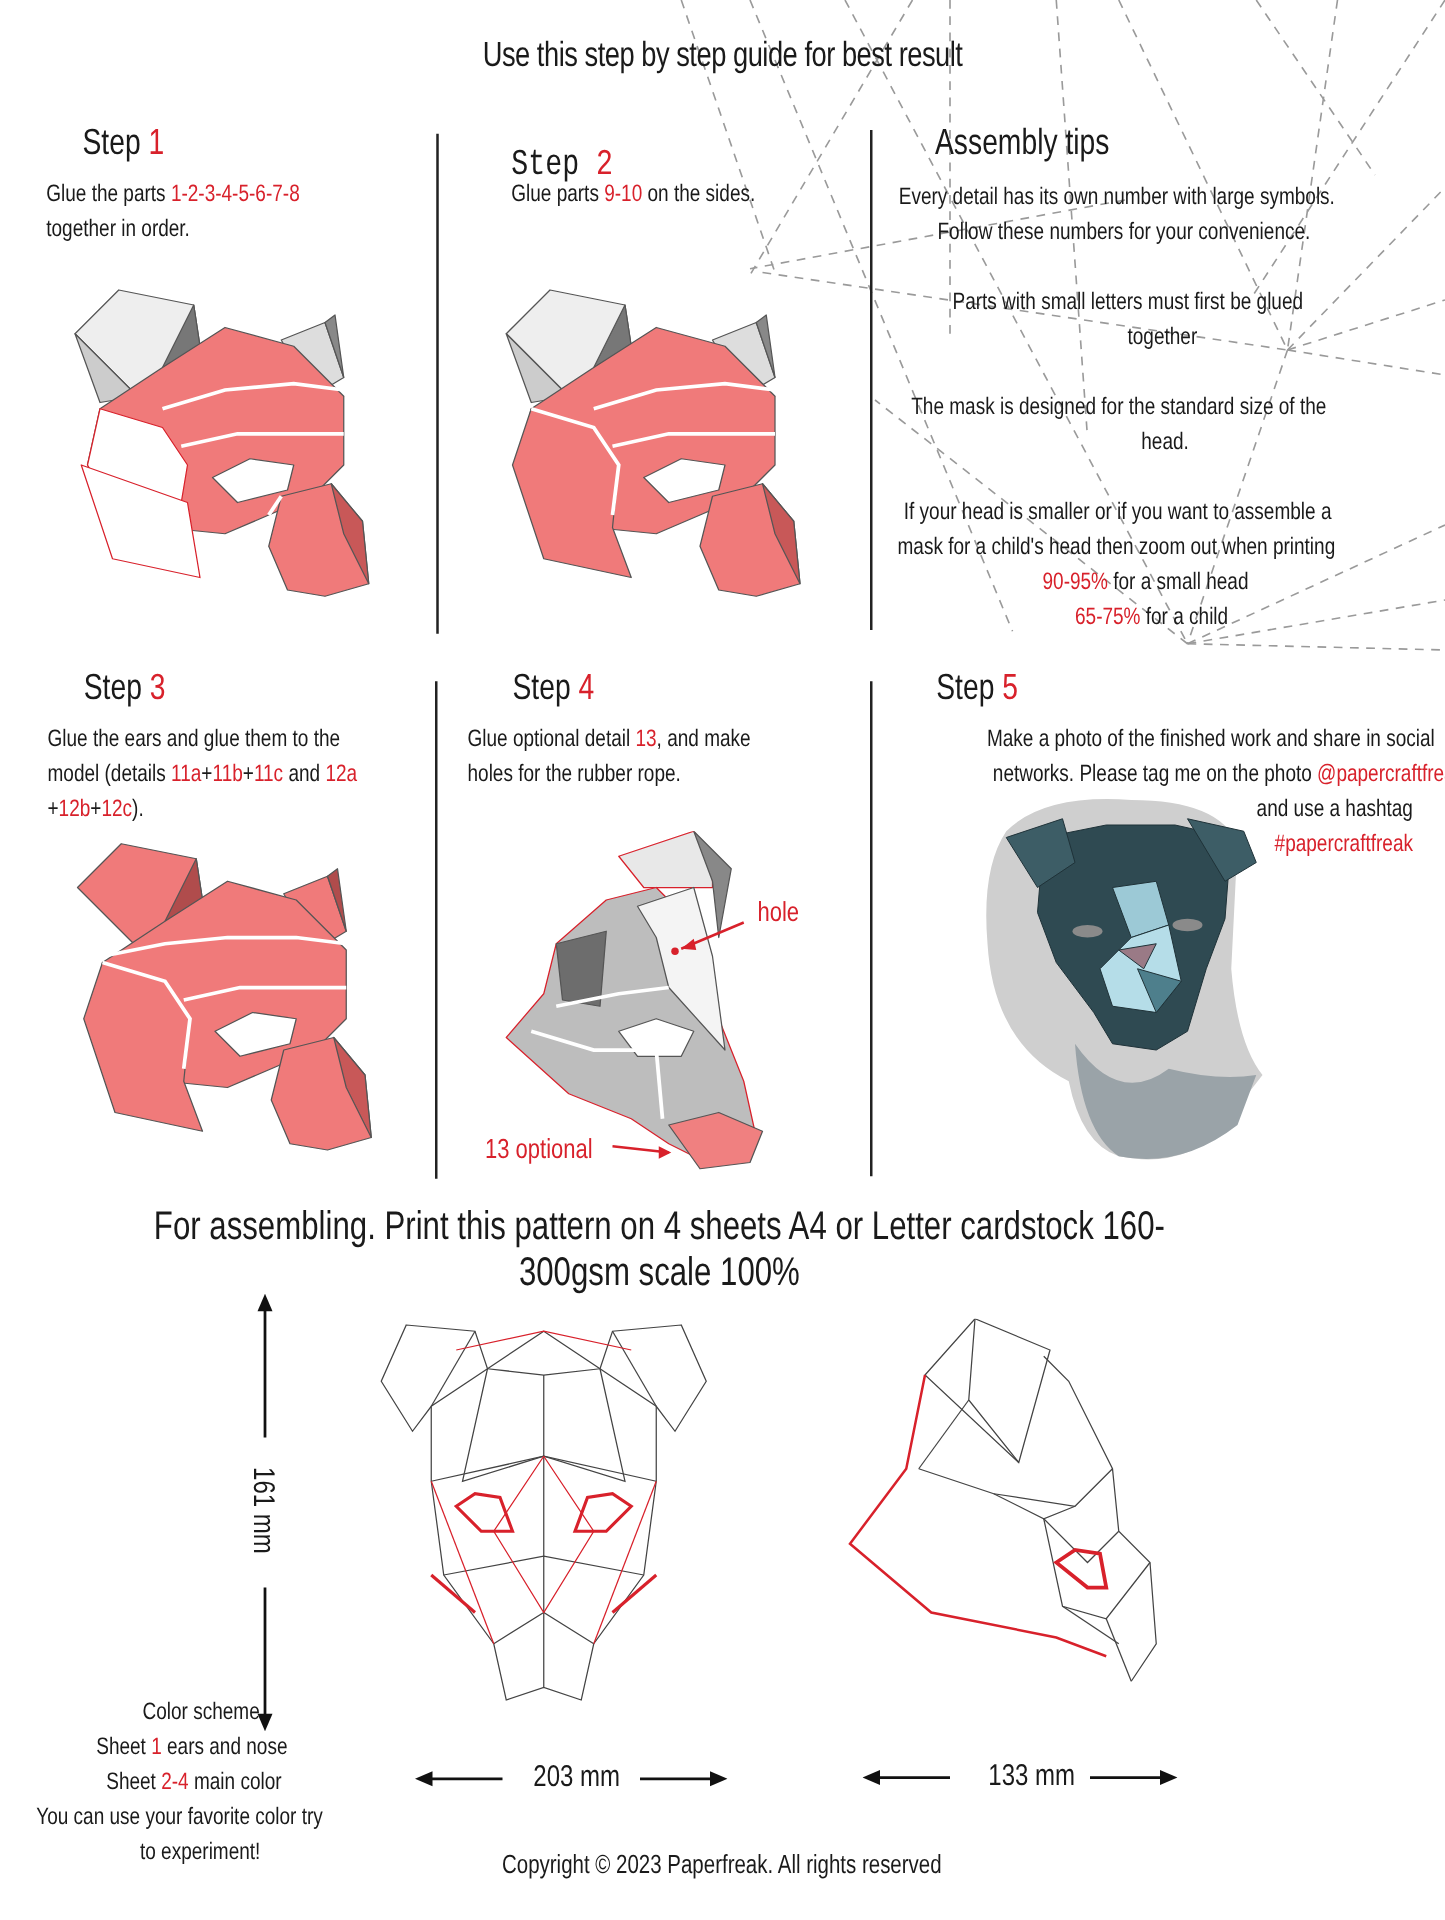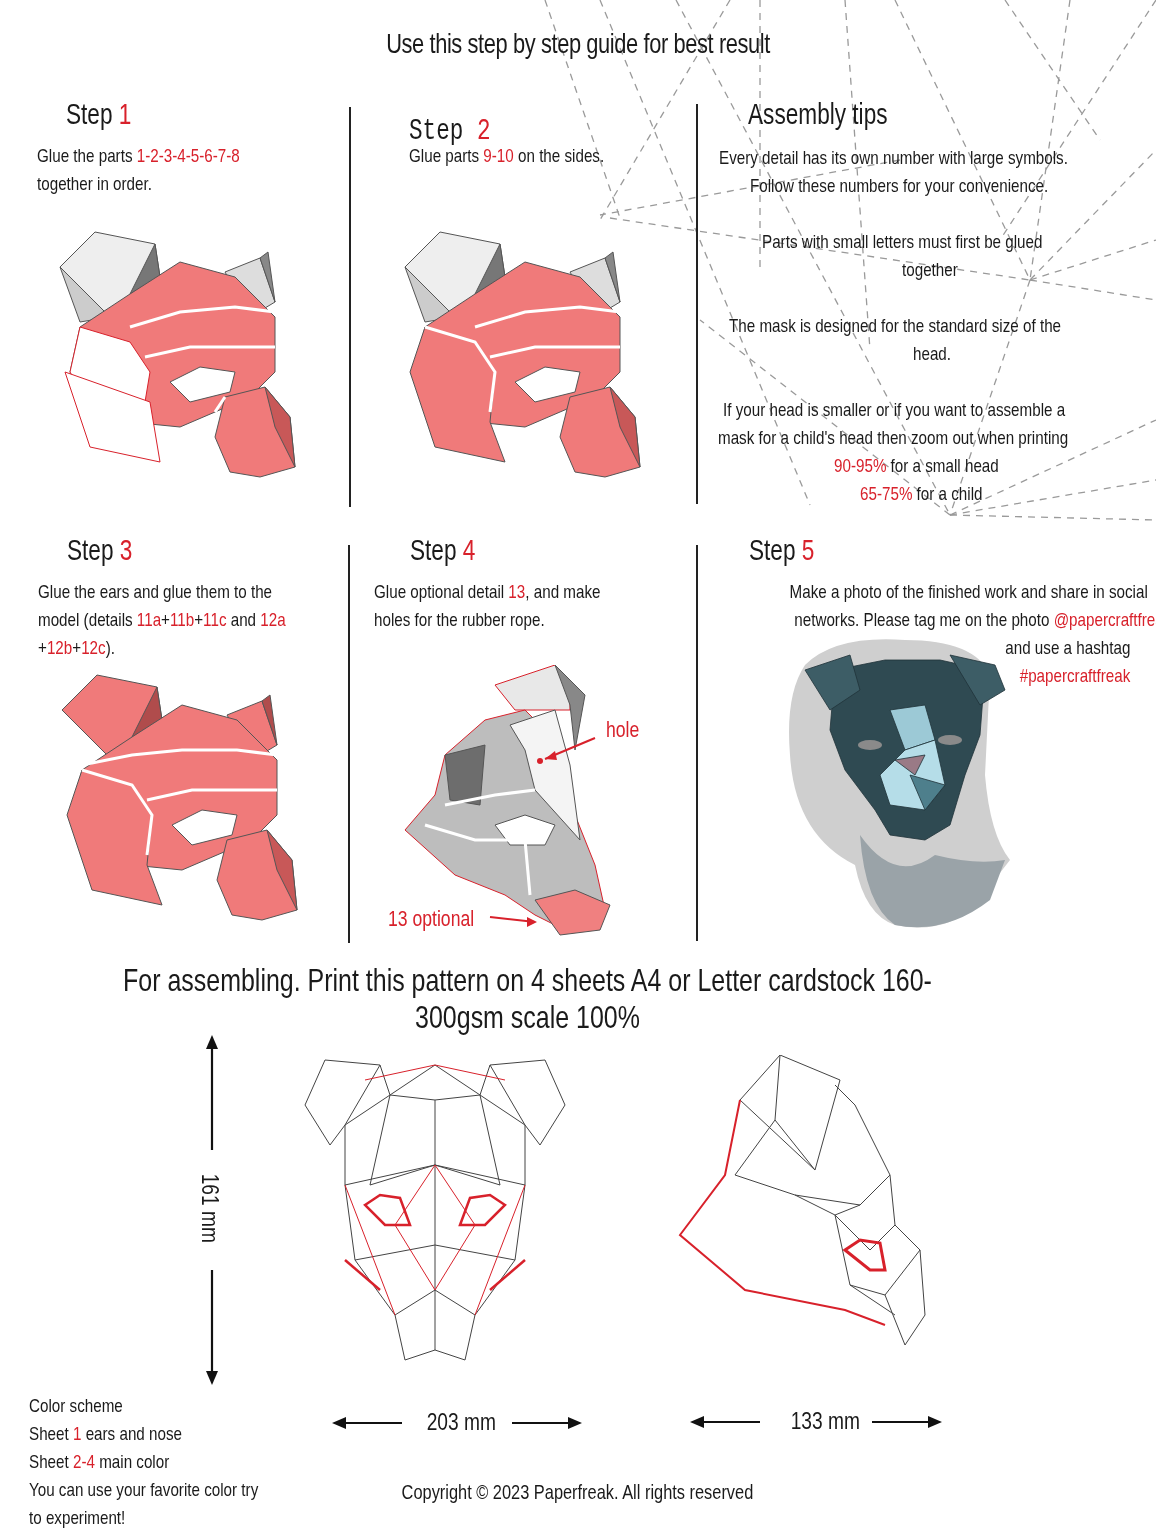--- a/index.html
+++ b/index.html
@@ -292,21 +292,21 @@
 <svg class="abs" style="left:690px; top:1414px;" width="72" height="16" viewBox="0 0 72 16">
   <line x1="4" y1="8" x2="70" y2="8" stroke="#111" stroke-width="2.2"></line>
     <polygon points="0,8 14,2 14,14" fill="#111"></polygon>
 </svg>
 <div class="abs dim" style="left:782px; top:1407px;"><span class="inner">133 mm</span></div>
 <svg class="abs" style="left:870px; top:1414px;" width="72" height="16" viewBox="0 0 72 16">
   <line x1="2" y1="8" x2="68" y2="8" stroke="#111" stroke-width="2.2"></line>
     <polygon points="72,8 58,2 58,14" fill="#111"></polygon>
 </svg>
 
-<div class="abs txt" style="left:29px; top:1392px;">
+<div class="abs txt" style="left:29px; top:1356px;text-align:center;">
   <span class="inner">Color  scheme</span><br>
   <span class="inner"><span>Sheet </span><span class="red">1</span><span> ears and nose</span></span><br>
   <span class="inner"><span>Sheet </span><span class="red">2-4</span><span> main color</span></span><br>
   <span class="inner">You can use your favorite color try</span><br>
   <span class="inner">to experiment!</span>
 </div>
 
 <div class="abs copy" style="left:-1px;"><span>Copyright © 2023 Paperfreak. All rights reserved</span></div>
 
 </body></html>

